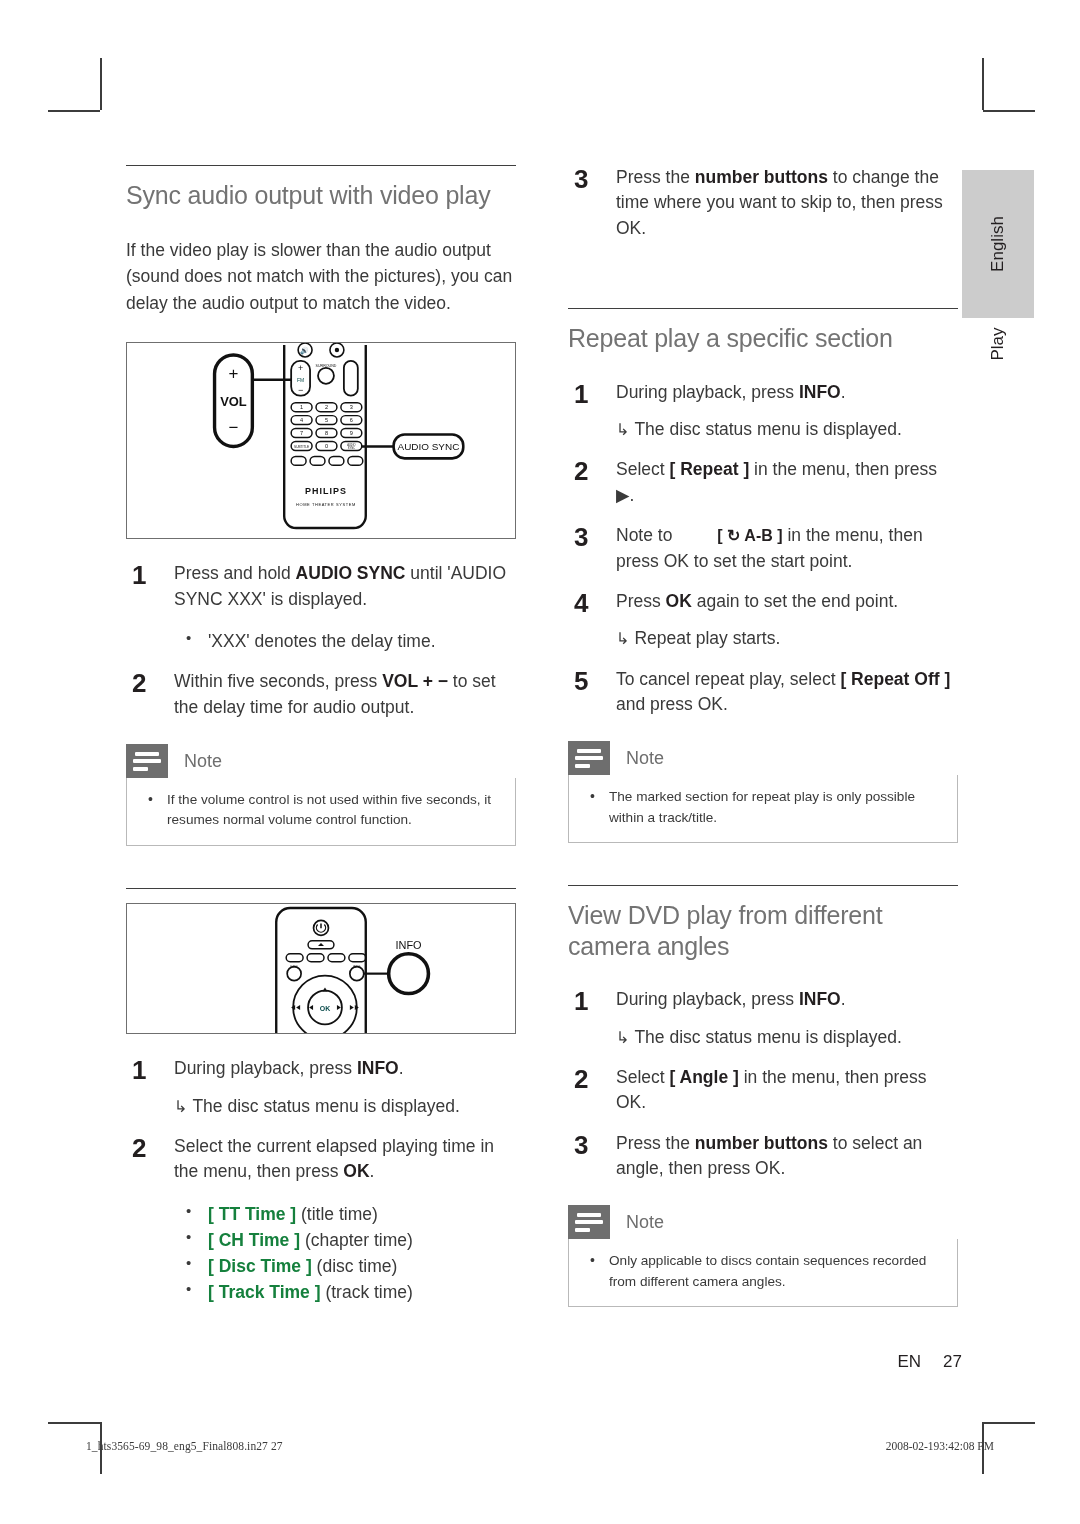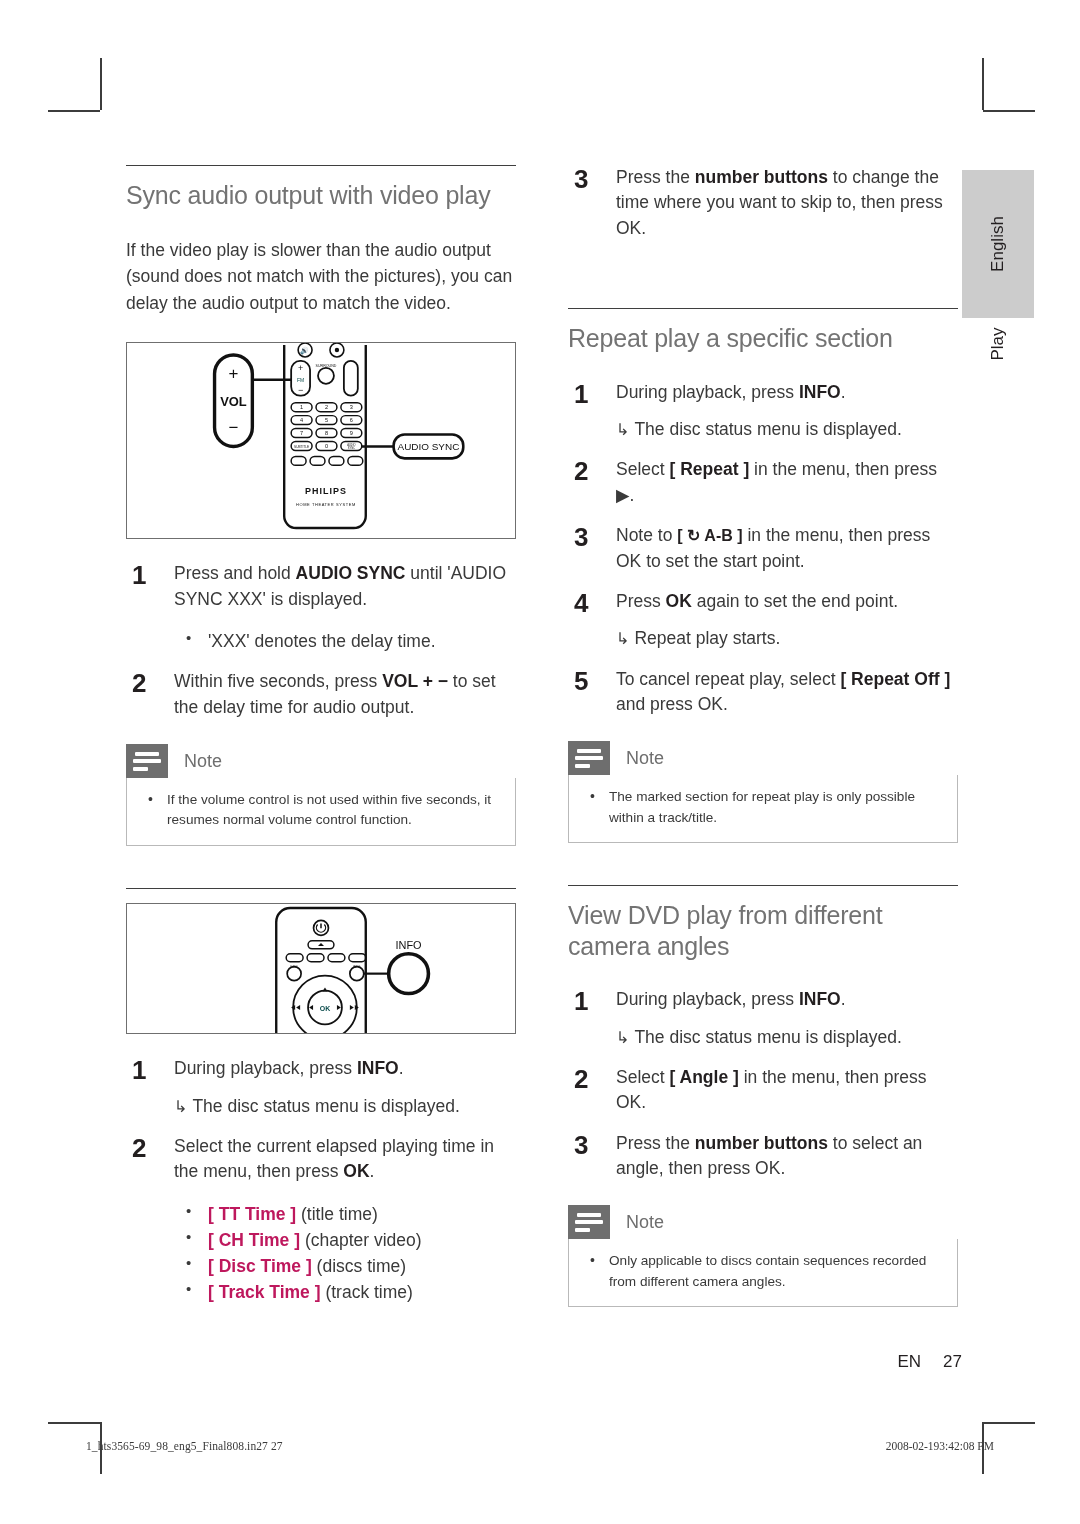--- a/index.html
+++ b/index.html
@@ -154,21 +154,21 @@
     font-size: 17.5px;
     color: #3a3a3a;
   }
   ul.sub > li:before {
     content: "\2022";
     position: absolute;
     left: 12px;
     top: -1px;
     font-size: 15px;
   }
-  ul.sub > li b { font-weight: bold; color: #be185d; }
+  ul.sub > li b { font-weight: bold; color: #15803d; }
 
   
   .note {
     margin: 24px 0 0 0;
     position: relative;
   }
   .note-head {
     display: flex;
     align-items: center;
     height: 34px;
@@ -252,21 +252,21 @@
     left: 86px;
     right: 86px;
     font-family: "Liberation Serif", serif;
     font-size: 11.5px;
     color: #3a3a3a;
     display: flex;
     justify-content: space-between;
   }
   .footer-meta .fname { letter-spacing: 0.1px; }
   .footer-meta .fdate span { }
-  .inline-glyph { font-size: 16px; }
+  .inline-glyph { font-size: 16px; margin-left: 40px; }
 </style>
 </head>
 <body>
 
 <div class="crop crop-tl">
     <div class="v"></div>
     <div class="h"></div>
   </div>
 <div class="crop crop-tr">
     <div class="v"></div>
@@ -451,22 +451,22 @@
     <li>
       <span class="num">1</span>
       <span class="step-text"><span>During playback, press </span><b>INFO</b><span>.</span></span>
       <span class="step-result"><span class="arrow">↳</span><span>The disc status menu is displayed.</span></span>
     </li>
     <li>
       <span class="num">2</span>
       <span class="step-text"><span>Select the current elapsed playing time in the menu, then press </span><b>OK</b><span>.</span></span>
       <ul class="sub">
         <li><b>[ TT Time ]</b><span> (title time)</span></li>
-        <li><b>[ CH Time ]</b><span> (chapter video)</span></li>
-        <li><b>[ Disc Time ]</b><span> (discs time)</span></li>
+        <li><b>[ CH Time ]</b><span> (chapter time)</span></li>
+        <li><b>[ Disc Time ]</b><span> (disc time)</span></li>
         <li><b>[ Track Time ]</b><span> (track time)</span></li>
       </ul>
     </li>
   </ol>
 </div>
 
 <div class="col col-right">
 
   <ol class="steps">
     <li>

